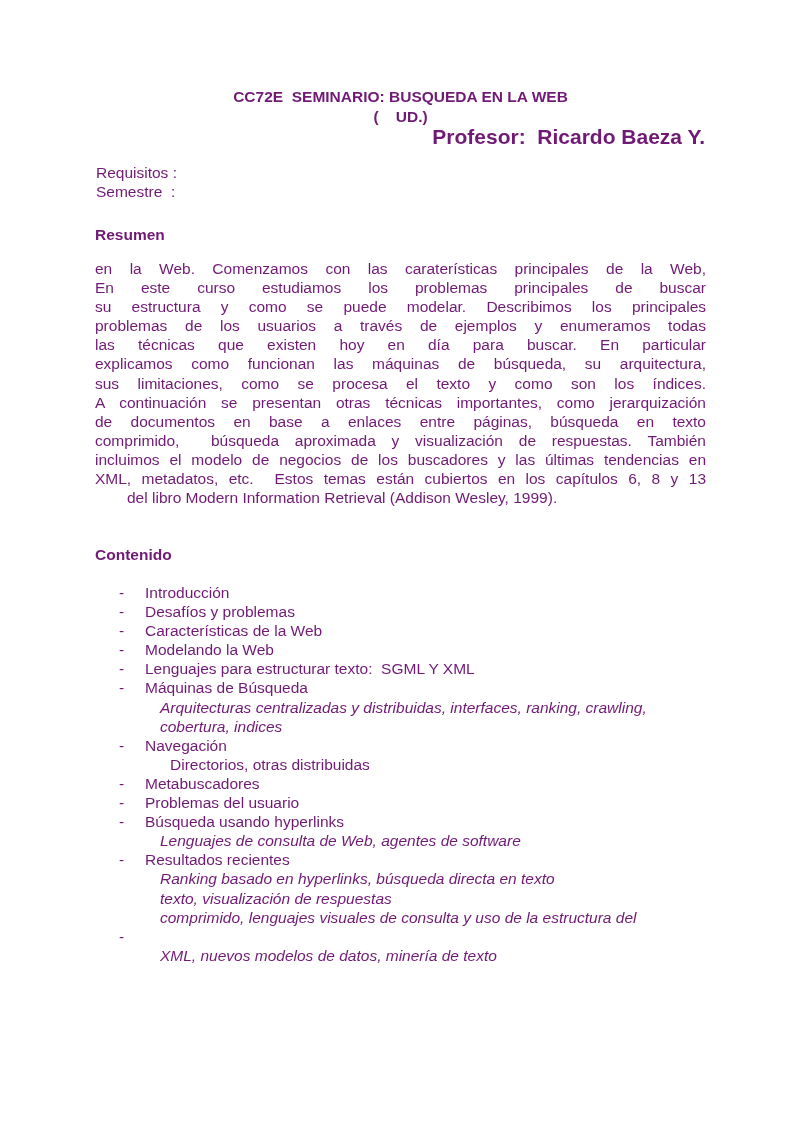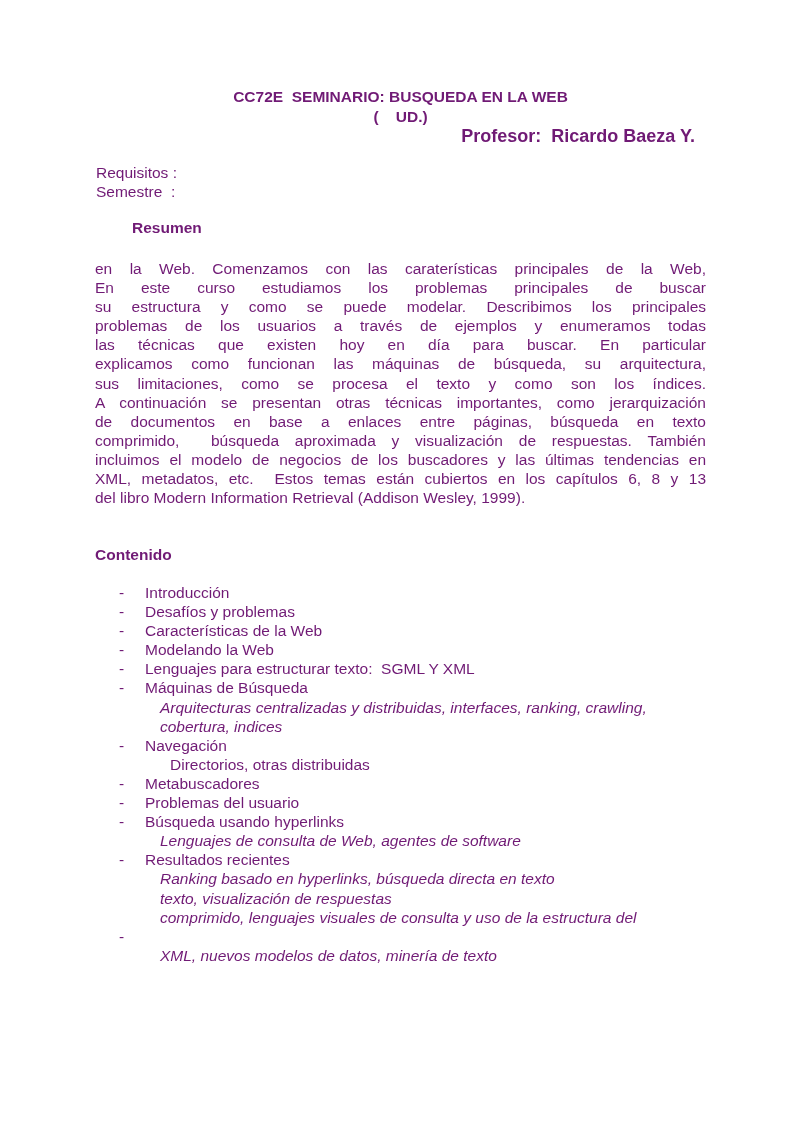--- a/index.html
+++ b/index.html
@@ -25,60 +25,61 @@
     left: 95px;
     width: 611px;
     text-align: center;
     font-weight: bold;
     font-size: 15.5px;
     line-height: 20px;
   }
   .professor-line {
     position: absolute;
     top: 127px;
-    left: 84px;
+    left: 94px;
     width: 611px;
     text-align: right;
     font-weight: bold;
-    font-size: 18px;
+    font-size: 21px;
     line-height: 19px;
   }
   .meta-block {
     position: absolute;
     top: 163px;
     left: 96px;
     font-size: 15.5px;
     line-height: 19px;
   }
   .section-heading {
     position: absolute;
     left: 95px;
     margin: 0;
     font-size: 15.5px;
     font-weight: bold;
     line-height: 19px;
   }
-  .h-resumen   { top: 218px; margin-left: 37px; }
+  .h-resumen   { top: 225px; }
   .h-contenido { top: 545px; }
 
   .para {
     position: absolute;
     top: 259px;
     left: 95px;
     width: 611px;
     font-size: 15.5px;
     line-height: 19.1px;
   }
   .pline {
     text-align: justify;
     text-align-last: justify;
   }
   .pline.last {
     text-align: left;
     text-align-last: left;
+    margin-left: 32px;
   }
 
   .content-list {
     position: absolute;
     top: 583px;
     left: 95px;
     width: 660px;
     font-size: 15.5px;
     line-height: 19.1px;
   }

